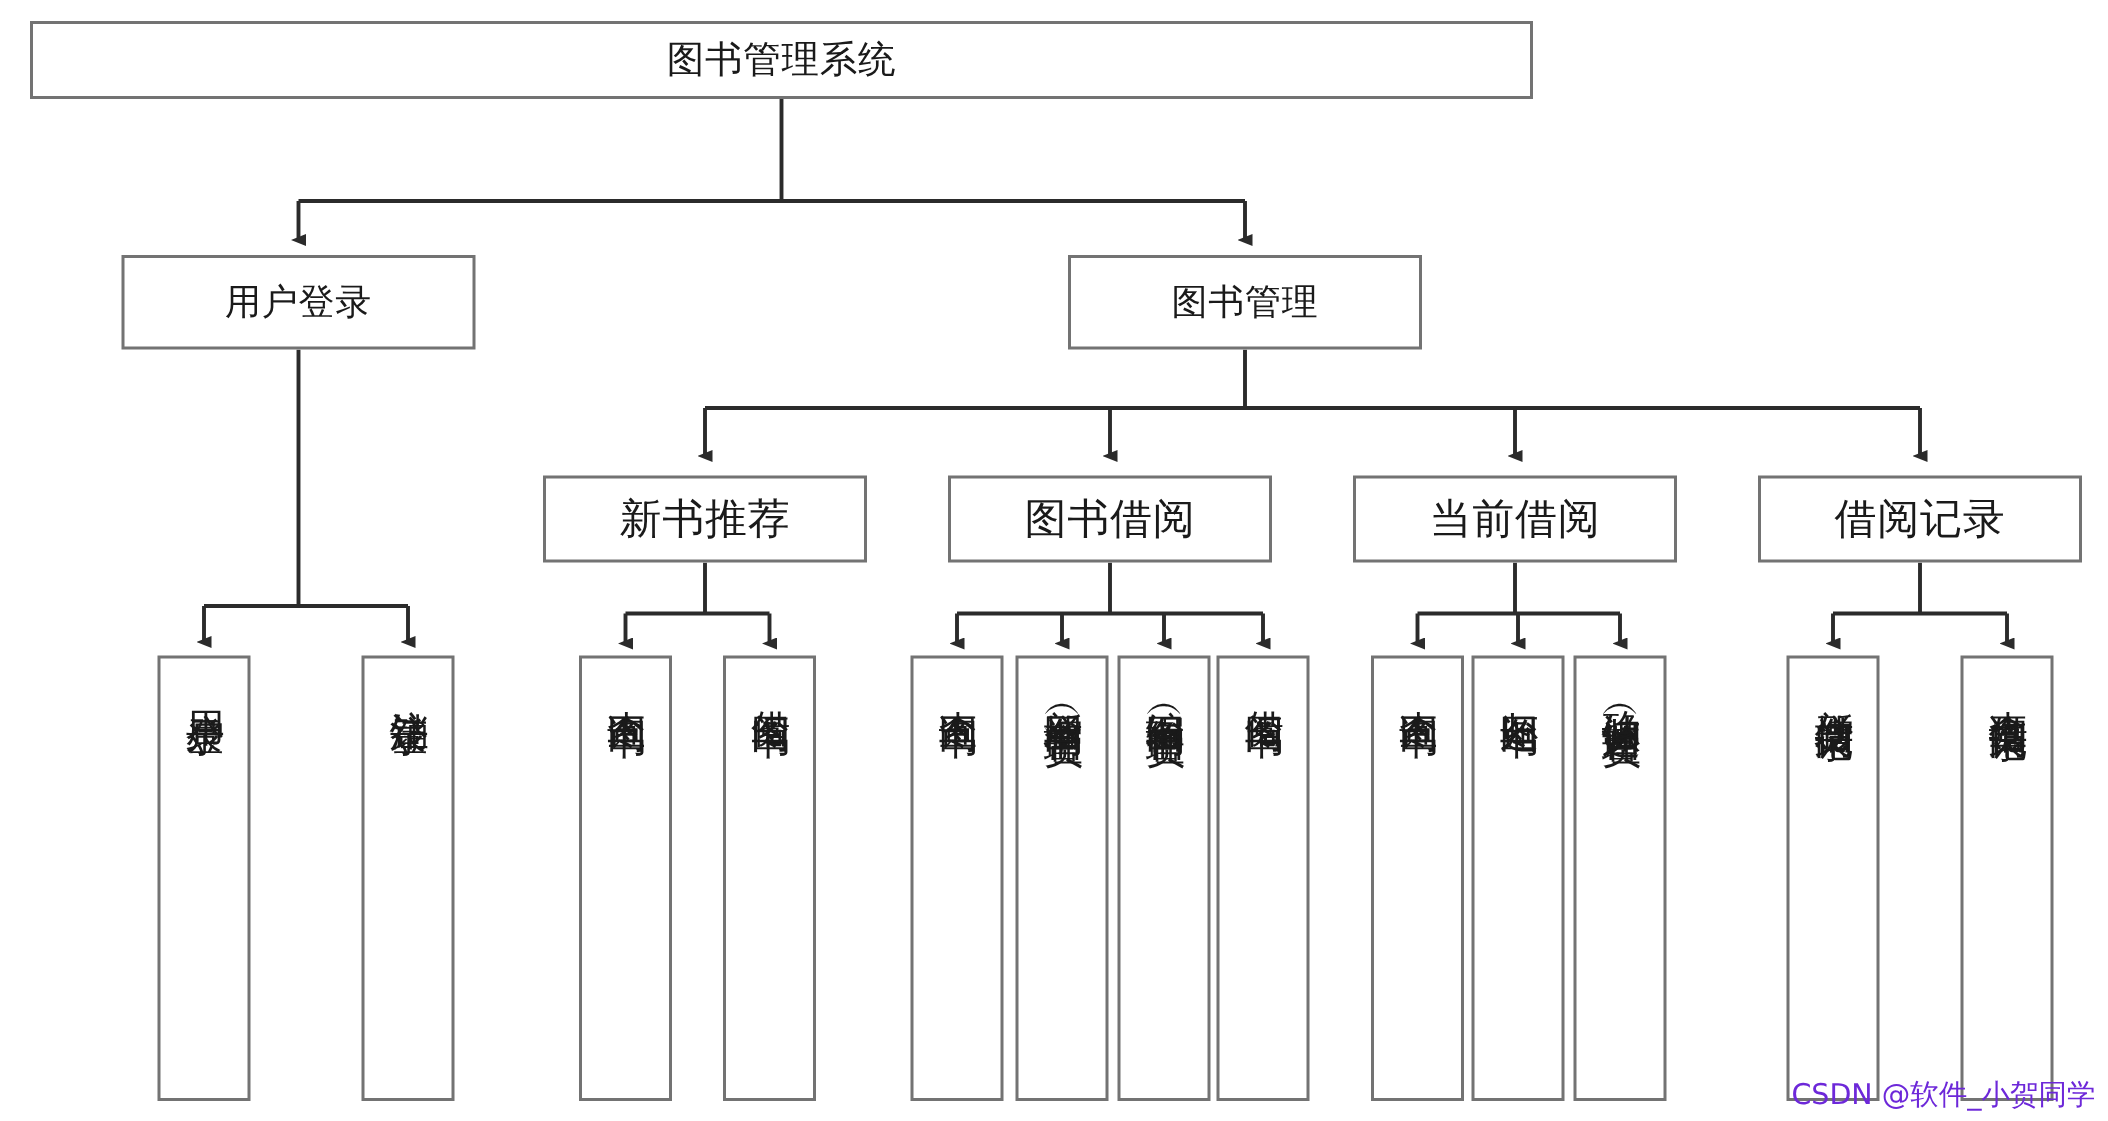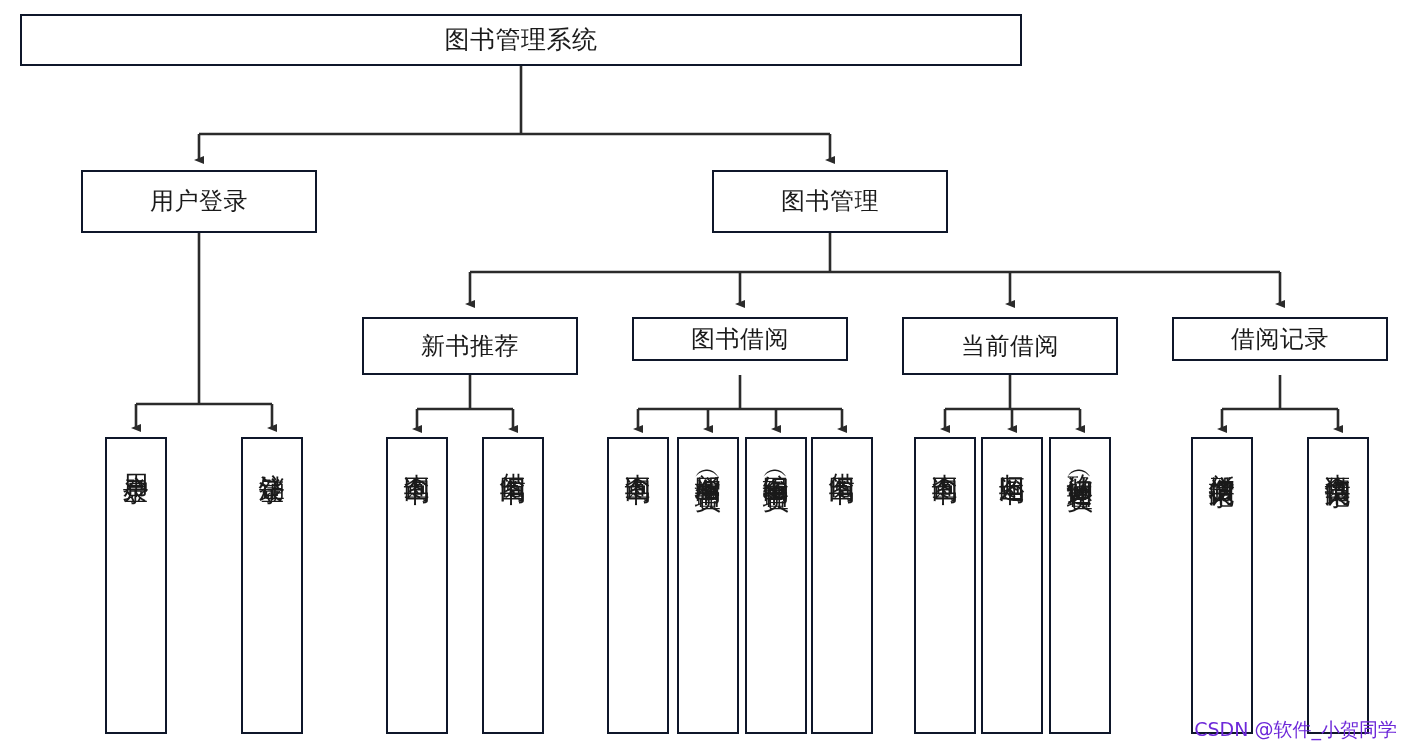--- a/index.html
+++ b/index.html
@@ -22,37 +22,37 @@
   svg.connectors {
     position: absolute;
     left: 0;
     top: 0;
     width: 1405px;
     height: 747px;
   }
   .node {
     position: absolute;
     box-sizing: border-box;
-    border: 2px solid #0f172a;
+    border: 2px solid #737373;
     background: #ffffff;
     display: flex;
     align-items: center;
     justify-content: center;
     overflow: hidden;
     z-index: 2;
   }
   .node-label {
     color: #1a1a1a;
     letter-spacing: 0.5px;
     white-space: nowrap;
     line-height: 1.18;
   }
   .level-root .node-label { font-size: 25px; }
   .level-2 .node-label { font-size: 24px; }
-  .level-3 .node-label { font-size: 24px; }
+  .level-3 .node-label { font-size: 28px; }
   .level-leaf {
     align-items: flex-start;
     justify-content: center;
     padding-top: 14px;
   }
   .level-leaf .node-label {
     font-size: 26px;
     writing-mode: vertical-rl;
     text-orientation: upright;
     white-space: normal;
@@ -133,27 +133,27 @@
   <div class="node level-2" style="left:81px; top:170px; width:236px; height:63px;">
     <span class="node-label">用户登录</span>
   </div>
   <div class="node level-2" style="left:712px; top:170px; width:236px; height:63px;text-align:center;">
     <span class="node-label">图书管理</span>
   </div>
 
   <div class="node level-3" style="left:362px; top:317px; width:216px; height:58px;">
     <span class="node-label">新书推荐</span>
   </div>
-  <div class="node level-3" style="left:632px; top:317px; width:216px; height:44px;">
+  <div class="node level-3" style="left:632px; top:317px; width:216px; height:58px;">
     <span class="node-label">图书借阅</span>
   </div>
   <div class="node level-3" style="left:902px; top:317px; width:216px; height:58px;justify-content:center;">
     <span class="node-label">当前借阅</span>
   </div>
-  <div class="node level-3" style="left:1172px; top:317px; width:216px; height:44px;">
+  <div class="node level-3" style="left:1172px; top:317px; width:216px; height:58px;">
     <span class="node-label">借阅记录</span>
   </div>
 
   <div class="node level-leaf" style="left:105px; top:437px; width:62px; height:297px;">
     <span class="node-label">用户登录</span>
   </div>
   <div class="node level-leaf" style="left:241px; top:437px; width:62px; height:297px;">
     <span class="node-label">注销登录</span>
   </div>
 

